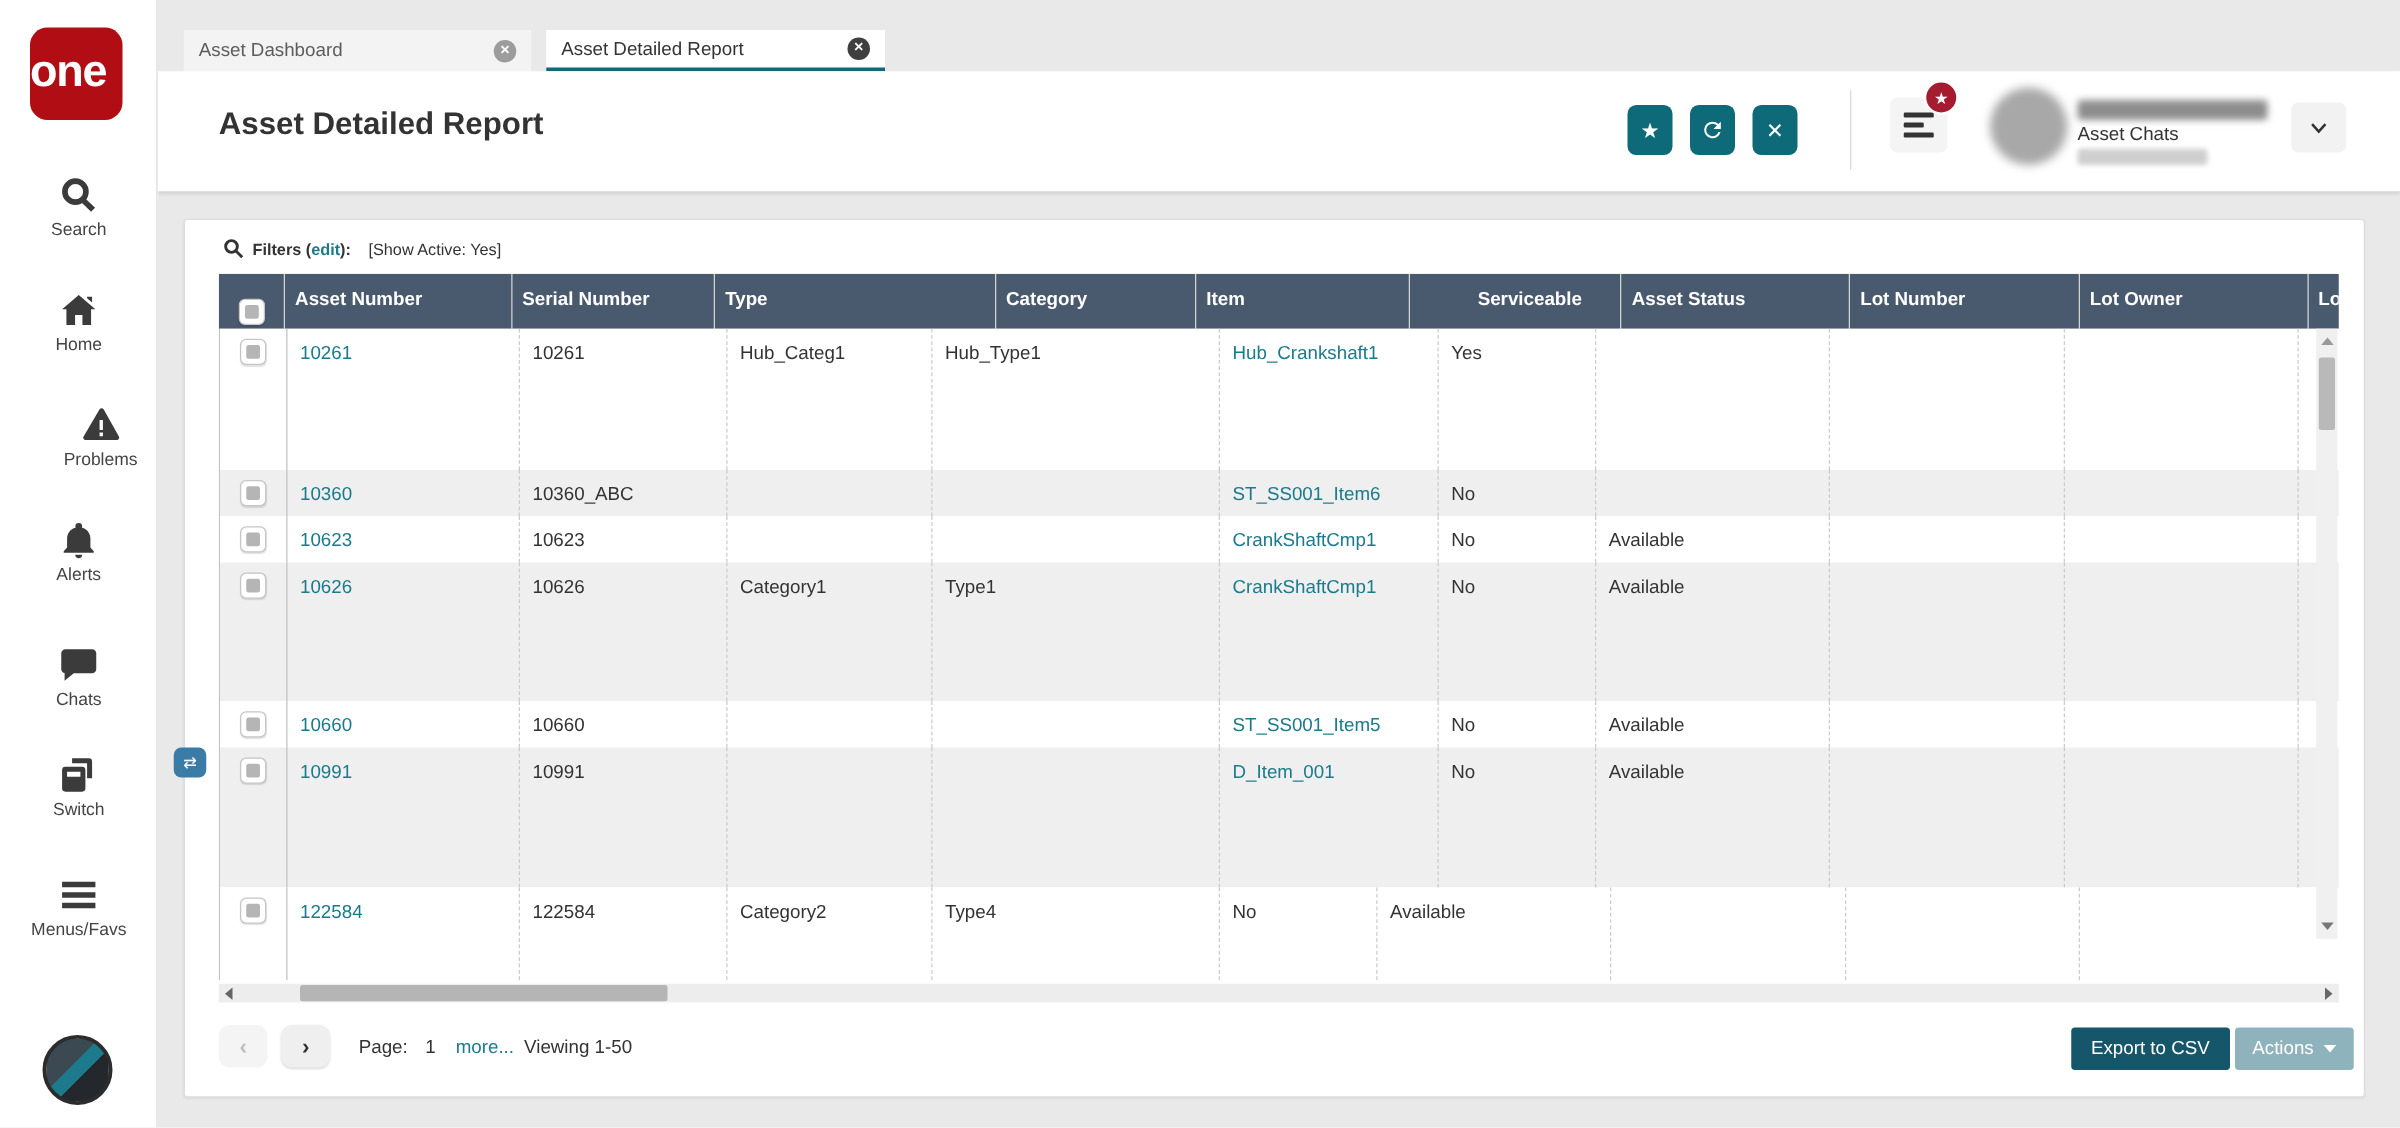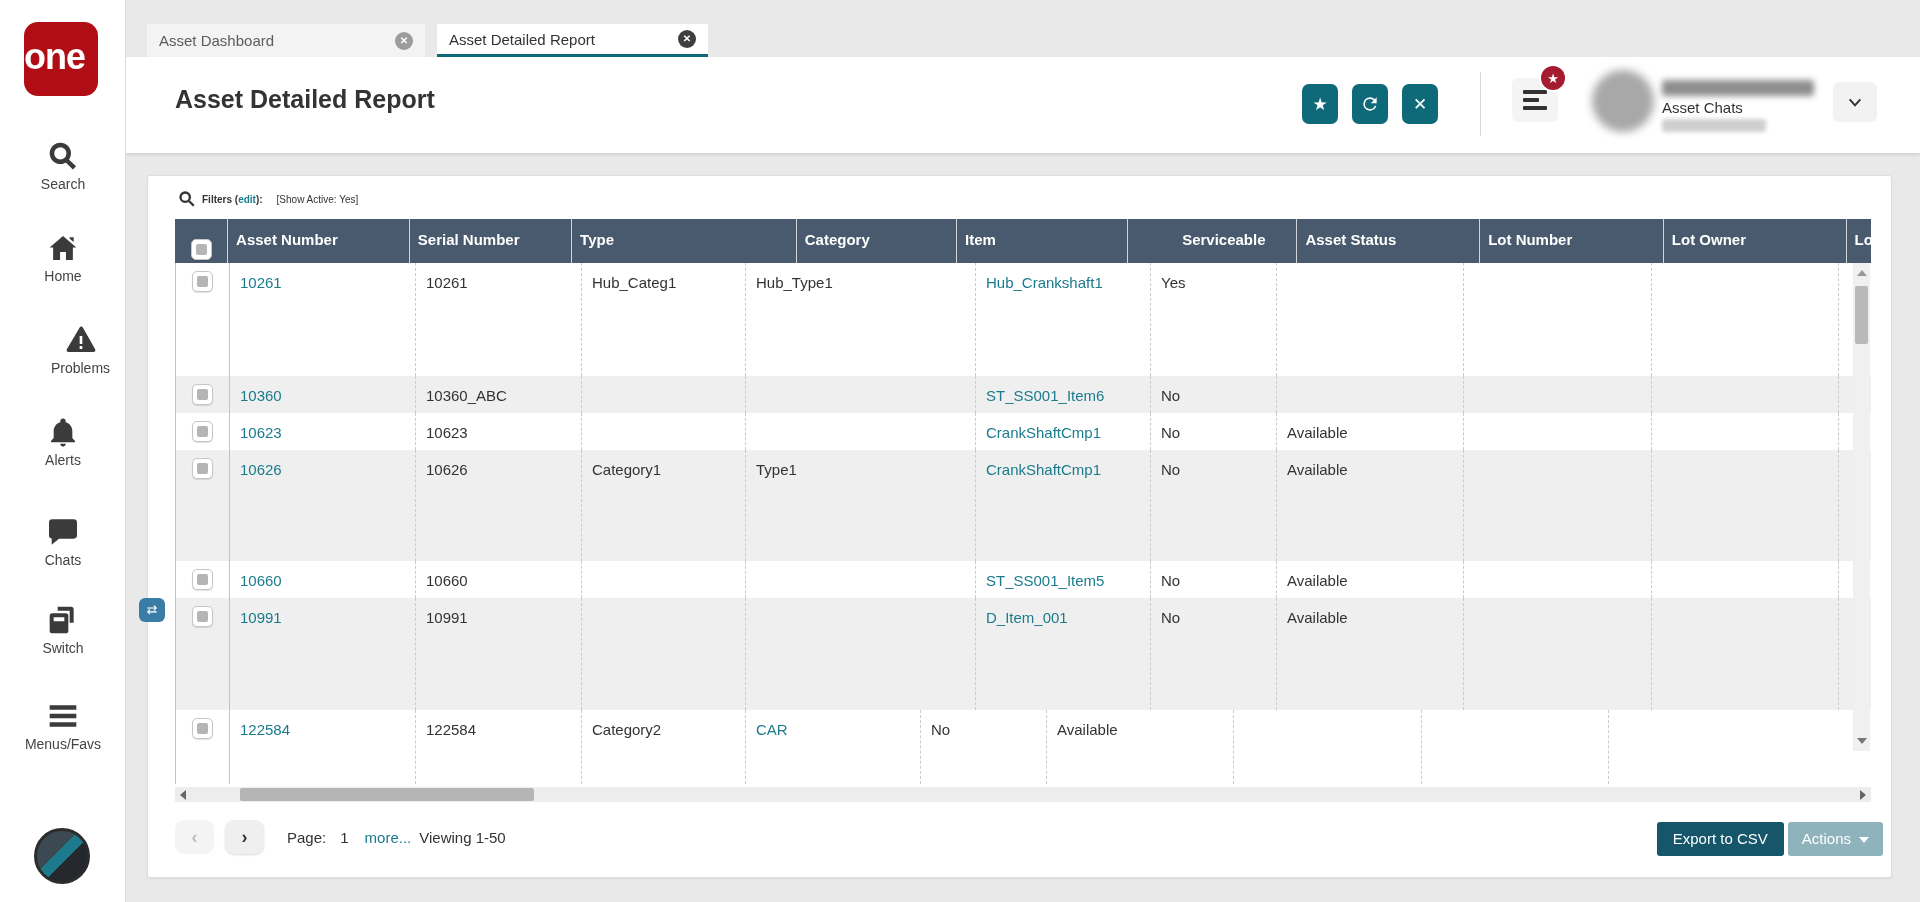--- a/index.html
+++ b/index.html
@@ -42,21 +42,21 @@
   .alert-badge { position:absolute; left:1413px; top:7px; width:28px; height:28px; border-radius:50%; background:var(--badge-red,#a51c30); border:2px solid #fff; color:#fff; font-size:13px; line-height:25px; text-align:center; }
   .user-avatar-blur { position:absolute; left:1466px; top:13px; width:62px; height:62px; border-radius:50%; background:#a8a8a8; filter:blur(4px); }
   .user-name-blur { position:absolute; left:1536px; top:23px; width:152px; height:16px; background:#8d8d8d; border-radius:3px; filter:blur(3px); }
   .user-role { position:absolute; left:1536px; top:42px; font-size:15px; color:#333; }
   .user-sub-blur { position:absolute; left:1536px; top:62px; width:104px; height:13px; background:#cfcfcf; border-radius:3px; filter:blur(2px); }
   .user-chevron { position:absolute; left:1707px; top:25px; width:44px; height:40px; background:#f2f2f2; border-radius:6px; display:flex; align-items:center; justify-content:center; }
   .user-chevron svg { width:16px; height:16px; stroke:#333; stroke-width:3; fill:none; }
 
   
   .card { position:absolute; left:147px; top:175px; width:1745px; height:703px; background:#fff; border:1px solid #ddd; border-radius:3px; box-shadow:0 1px 2px rgba(0,0,0,.06); }
-  .filters { position:absolute; left:30px; top:12px; height:22px; display:flex; align-items:center; font-size:10px; }
+  .filters { position:absolute; left:30px; top:12px; height:22px; display:flex; align-items:center; font-size:13px; }
   .filters .mag { width:18px; height:18px; margin-right:6px; }
   .filters .mag svg { width:18px; height:18px; fill:none; stroke:#333; stroke-width:2.6; }
   .filters b { font-weight:bold; color:#333; }
   .filters .edit-link { color:var(--link,#1a7b8d); font-weight:bold; }
   .filters .fval { margin-left:14px; color:#333; }
 
   
   .tablewrap { position:absolute; left:27px; top:43px; width:1696px; height:565px; overflow:hidden; }
   .thead { display:flex; width:1750px; height:44px; background:var(--head-bg,#4a5a6e); color:#fff; font-weight:bold; font-size:15px; }
   .th { padding:12px 8px 0 8px; border-right:1px solid rgba(255,255,255,.75); overflow:hidden; white-space:nowrap; }
@@ -343,21 +343,21 @@
           </div>
           <div class="tr" style="height: 74px;">
             <div class="td cbcell" style="width: 54px; padding: 0px;">
               <span class="checkbox">
                 <i></i>
               </span>
             </div>
             <div class="td" style="width: 186px;"><span class="link">122584</span></div>
             <div class="td" style="width: 166px;"><span>122584</span></div>
             <div class="td" style="width: 164px;"><span>Category2</span></div>
-            <div class="td" style="width: 175px;"><span class="link">CAR</span></div>
+            <div class="td" style="width: 230px;"><span>Type4</span></div>
             <div class="td" style="width: 126px;"><span>No</span></div>
             <div class="td" style="width: 187px;"><span>Available</span></div>
             <div class="td" style="width: 188px;"></div>
             <div class="td" style="width: 187px;"></div>
             <div class="td" style="width: 80px;"></div>
           </div>
         </div>
       <div class="vscroll">
         <span class="up"></span>
         <span class="thumb"></span>

